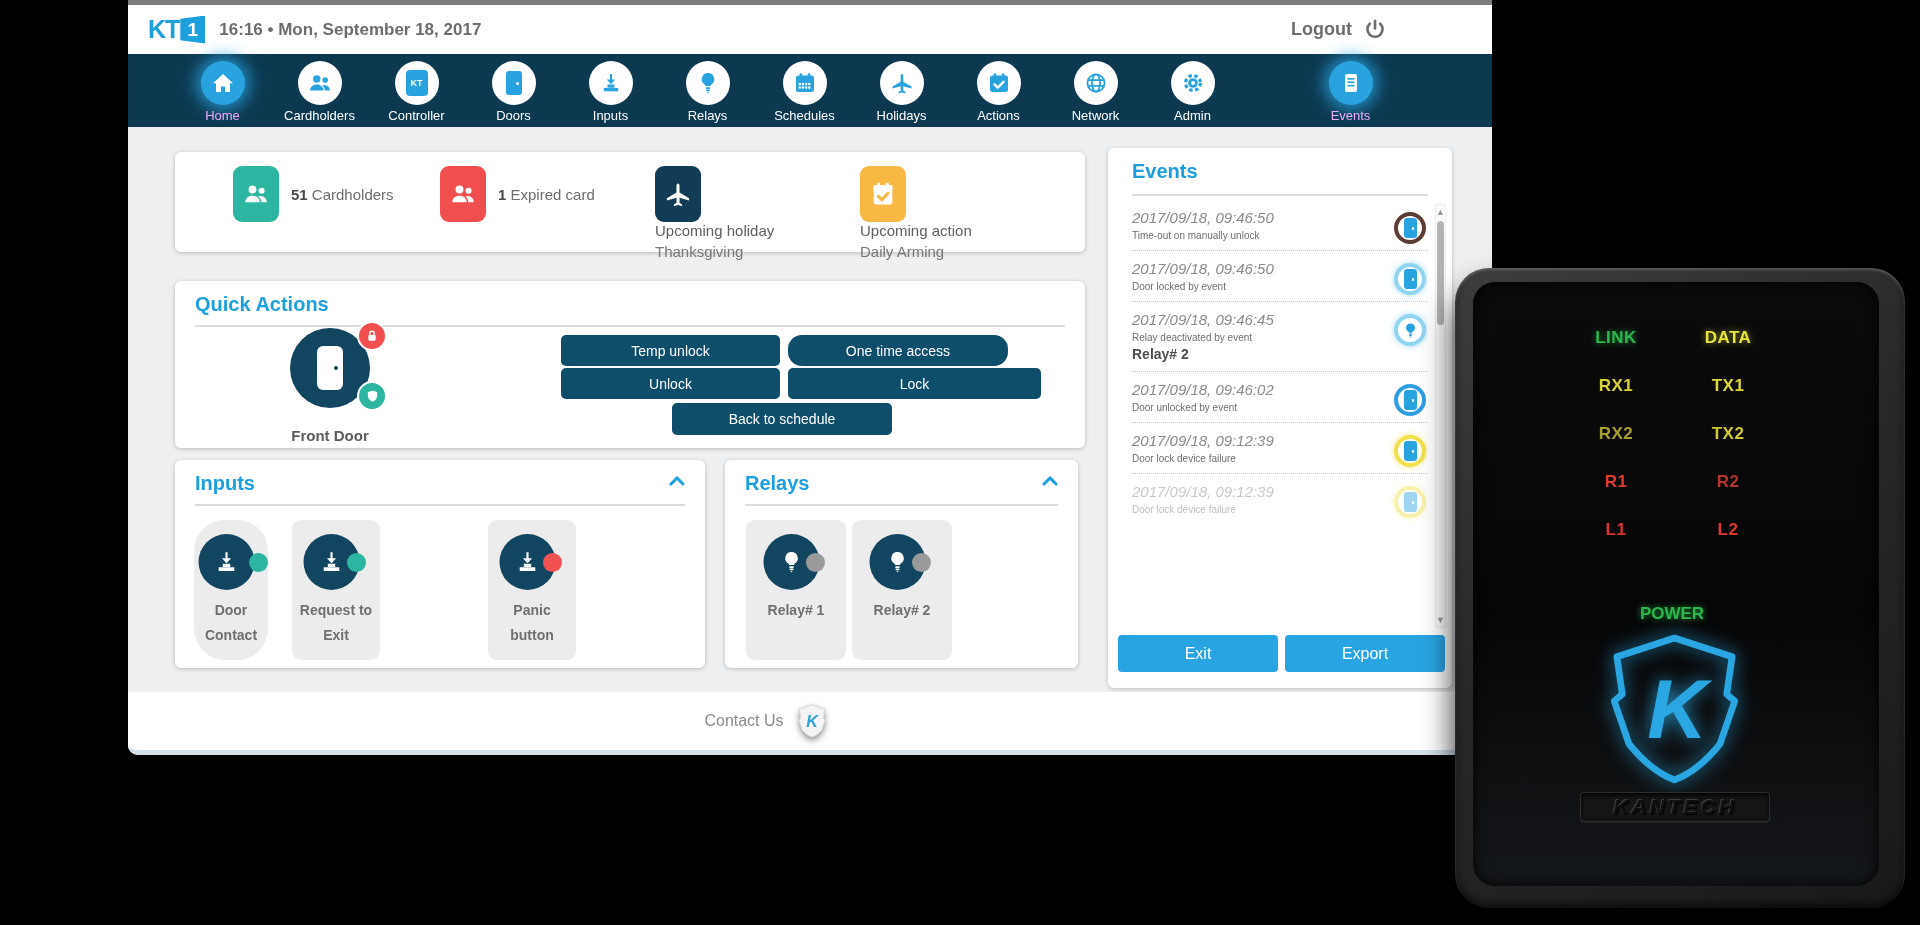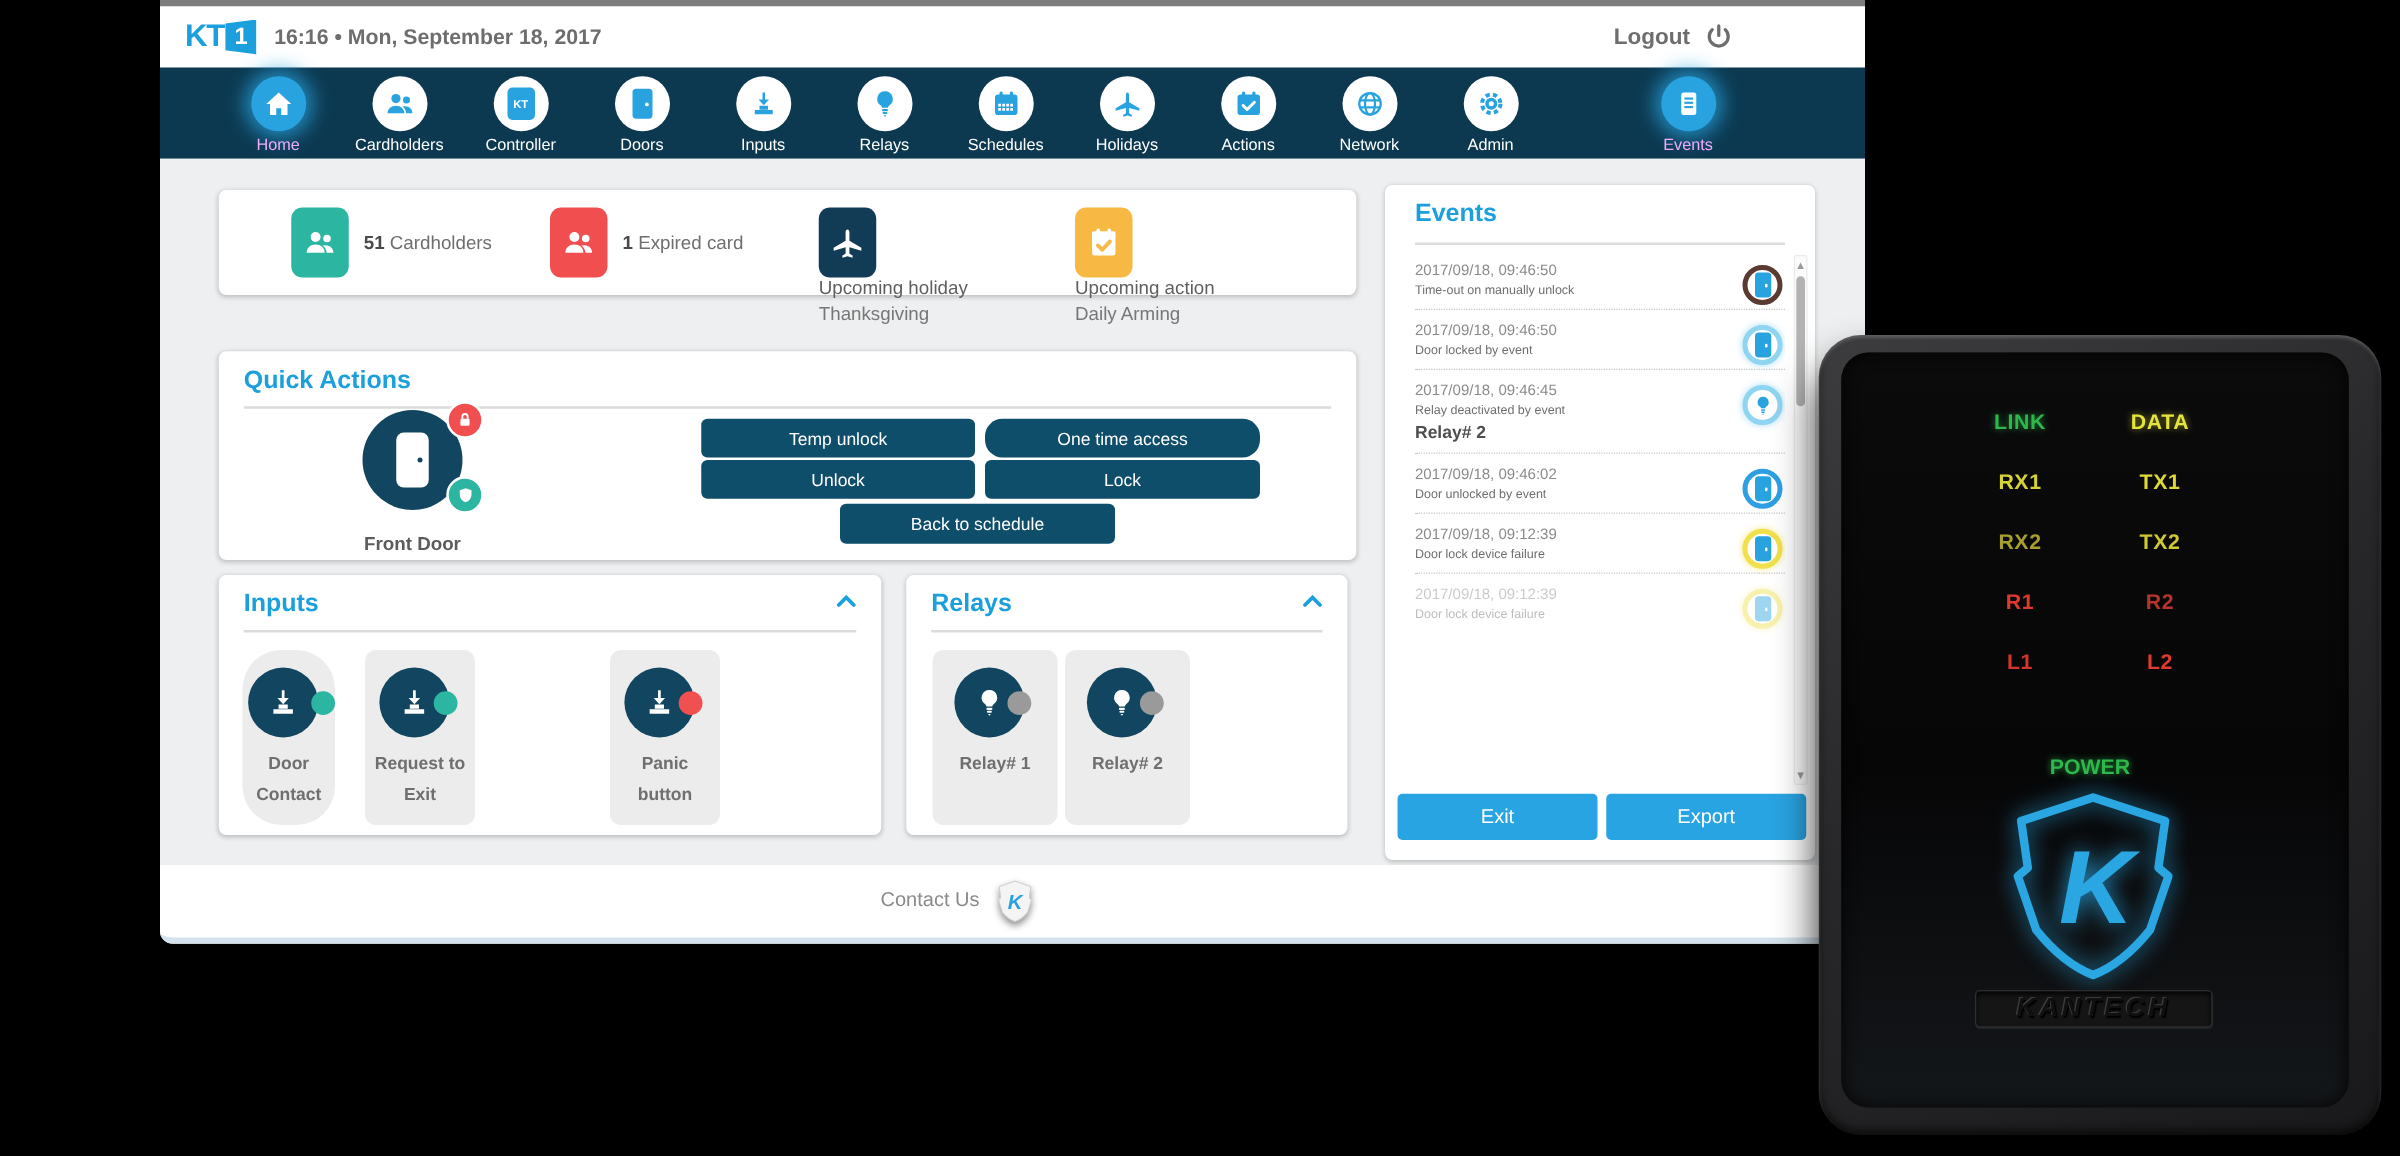--- a/index.html
+++ b/index.html
@@ -30,21 +30,21 @@
   .door-glyph { width:16px; height:24px; background:currentColor; border-radius:3px; position:relative; }
   .door-glyph:after { content:''; position:absolute; right:3px; top:11px; width:3px; height:3px; border-radius:50%; background:#fff; }
 
   
   .content { position:absolute; top:127px; left:0; right:0; bottom:63px; background:#edeff0; }
   .footer { position:absolute; bottom:0; left:0; right:0; height:63px; background:#fff; border-radius:0 0 10px 10px; border-bottom:5px solid #d3e2ec; display:flex; align-items:center; justify-content:center; gap:14px; transform:none; }
   .footer-inner { display:flex; align-items:center; gap:14px; transform:translateX(-45px); }
   .contact-label { color:#8a8a8a; font-size:16px; }
 
   .card { position:absolute; background:#fff; border-radius:6px; box-shadow:0 1px 4px rgba(0,0,0,.22); }
-  .card-summary { left:47px; top:25px;  width:910px; height:84px; }
+  .card-summary { left:47px; top:25px;  width:910px; height:100px; }
   .card-quick   { left:47px; top:154px; width:910px; height:167px; }
   .card-inputs  { left:47px; top:333px; width:530px; height:208px; }
   .card-relays  { left:597px; top:333px; width:353px; height:208px; }
   .card-events  { left:980px; top:21px; width:344px; height:540px; }
 
   .section-title { position:absolute; left:20px; top:12px; color:#1b9fdd; font-weight:bold; font-size:20px; }
   .divider { position:absolute; left:20px; right:20px; top:44px; height:2px; background:#dcdcdc; }
   .caret { position:absolute; right:20px; top:16px; cursor:pointer; }
 
   
@@ -61,21 +61,21 @@
   .door-widget .panel { width:26px; height:44px; background:#fff; border-radius:6px; position:relative; }
   .door-widget .panel:after { content:''; position:absolute; right:5px; top:20px; width:4px; height:4px; border-radius:50%; background:#12455f; }
   .badge { position:absolute; width:30px; height:30px; border-radius:50%; display:flex; align-items:center; justify-content:center; border:2px solid #fff; }
   .badge-lock { left:182px; top:40px; background:#f14f4f; }
   .badge-shield { left:182px; top:100px; background:#2cb5a0; }
   .door-name { position:absolute; left:85px; top:146px; width:140px; text-align:center; font-weight:bold; font-size:15px; color:#5c5c5c; }
   .qa-btn { position:absolute; height:31px; background:#0f4e6b; border:none; border-radius:5px; color:#fff; font-size:14px; font-family:inherit; cursor:pointer; }
   .qa-b1 { left:386px; top:54px;  width:219px; }
   .qa-b2 { left:613px; top:54px;  width:220px;border-radius:14px; }
   .qa-b3 { left:386px; top:87px;  width:219px; }
-  .qa-b4 { left:613px; top:87px;  width:220px; }
+  .qa-b4 { left:613px; top:87px;  width:253px; }
   .qa-b5 { left:497px; top:122px; width:220px; height:32px; }
 
   
   .tile { position:absolute; top:60px; height:140px; background:#ececec; border-radius:9px; cursor:pointer; }
   .tile-circle { position:absolute; left:50%; transform:translateX(-58%); top:14px; width:56px; height:56px; border-radius:50%; background:#12455f; color:#fff; display:flex; align-items:center; justify-content:center; }
   .status-dot { position:absolute; top:33px; width:19px; height:19px; border-radius:50%; }
   .tile-label { position:absolute; left:0; right:0; top:78px; text-align:center; font-weight:bold; font-size:14px; line-height:25px; color:#6f6f6f; }
   .t1 { left:19px;  width:74px;border-radius:31px; }
   .t2 { left:117px; width:88px; }
   .t3 { left:215px; width:88px; }
@@ -85,21 +85,21 @@
   .r2 { left:127px; width:100px; }
   .r1 .status-dot,.r2 .status-dot { left:60px; }
   .dot-teal { background:#2cb5a0; }
   .dot-red  { background:#f15050; }
   .dot-gray { background:#9a9a9a; }
 
   
   .event-list { position:absolute; left:24px; right:24px; top:52px; height:428px; overflow:hidden; }
   .event-item { position:relative; padding:9px 52px 9px 0; border-bottom:1px dotted #c6c6c6; }
   .event-item:last-child { border-bottom:none; }
-  .ev-time { font-size:12px; color:#8a8a8a; margin-bottom:4px; }
+  .ev-time { font-style:italic; font-size:15px; color:#8a8a8a; margin-bottom:4px; }
   .ev-text { font-size:10px; color:#6e6e6e; }
   .ev-detail { font-size:14px; font-weight:bold; color:#4f4f4f; margin-top:3px; }
   .ev-icon { position:absolute; right:2px; top:12px; width:32px; height:32px; border-radius:50%; background:#fff; border:4px solid #ccc; display:flex; align-items:center; justify-content:center; }
   .ring-brown { border-color:#5a3a31; }
   .ring-lblue { border-color:#8fd4f1; box-shadow:0 0 6px rgba(143,212,241,.8); }
   .ring-blue  { border-color:#2e9fe3; }
   .ring-yellow{ border-color:#f1e04b; box-shadow:0 0 6px rgba(241,224,75,.7); }
   .ev-door { width:13px; height:20px; background:#29a3e0; border-radius:3px; position:relative; }
   .ev-door:after { content:''; position:absolute; right:2.5px; top:9px; width:2.5px; height:2.5px; border-radius:50%; background:#fff; }
   .ev-faded { opacity:.45; }

